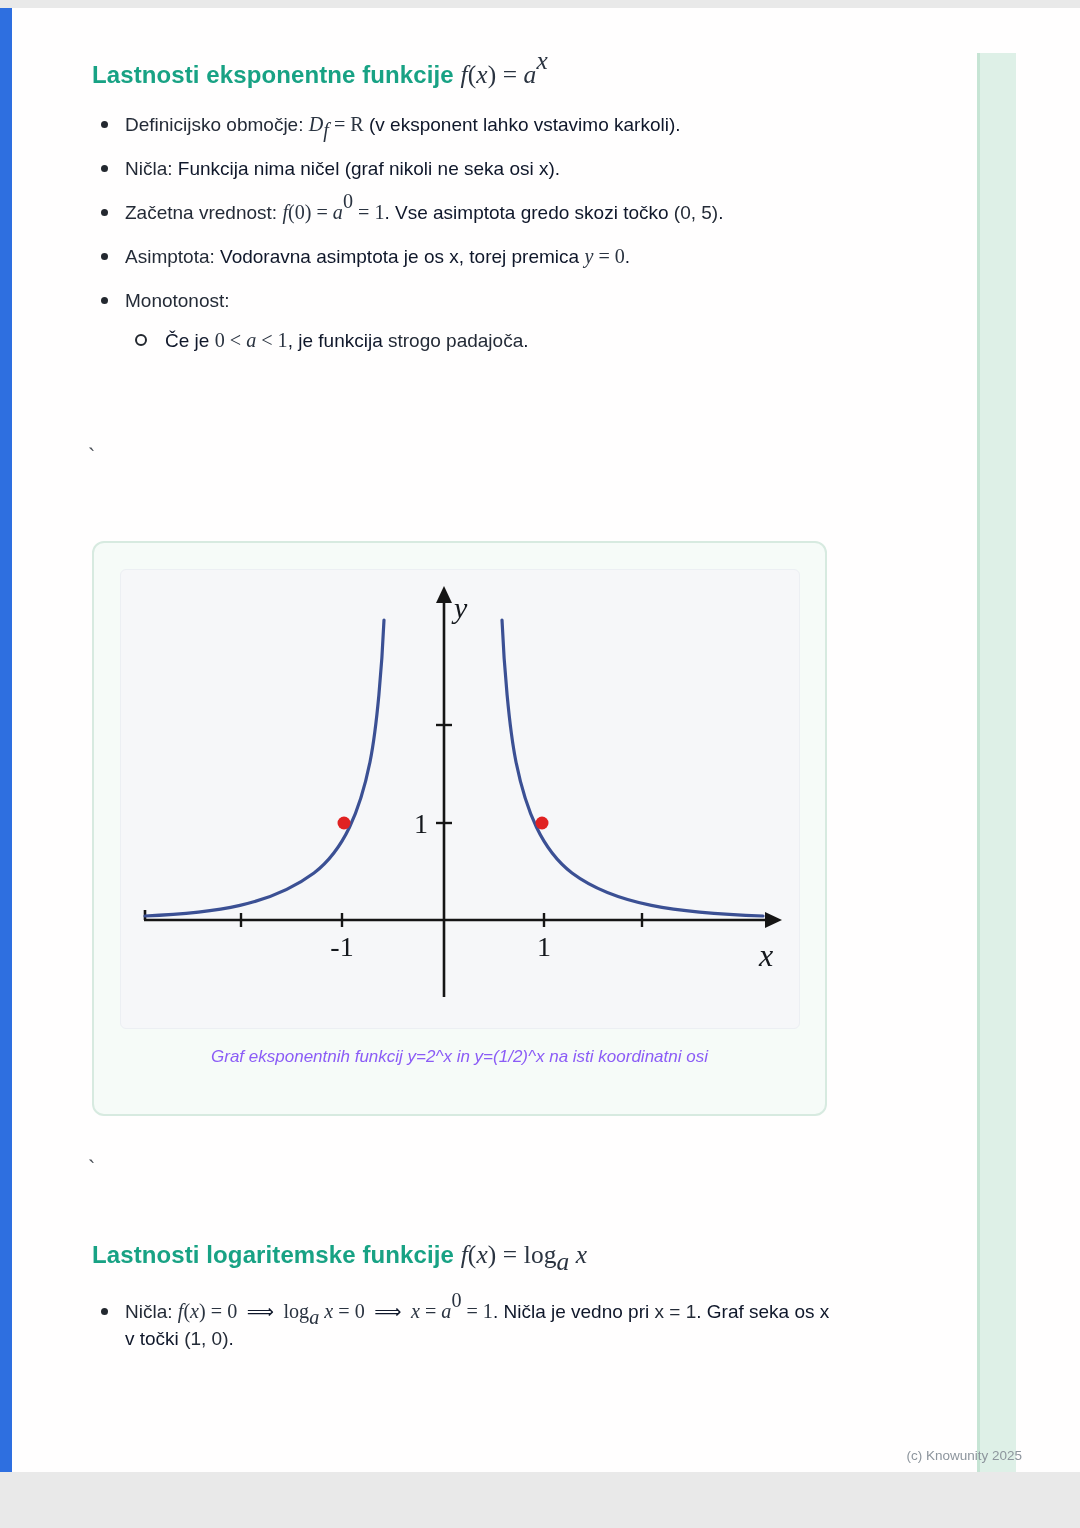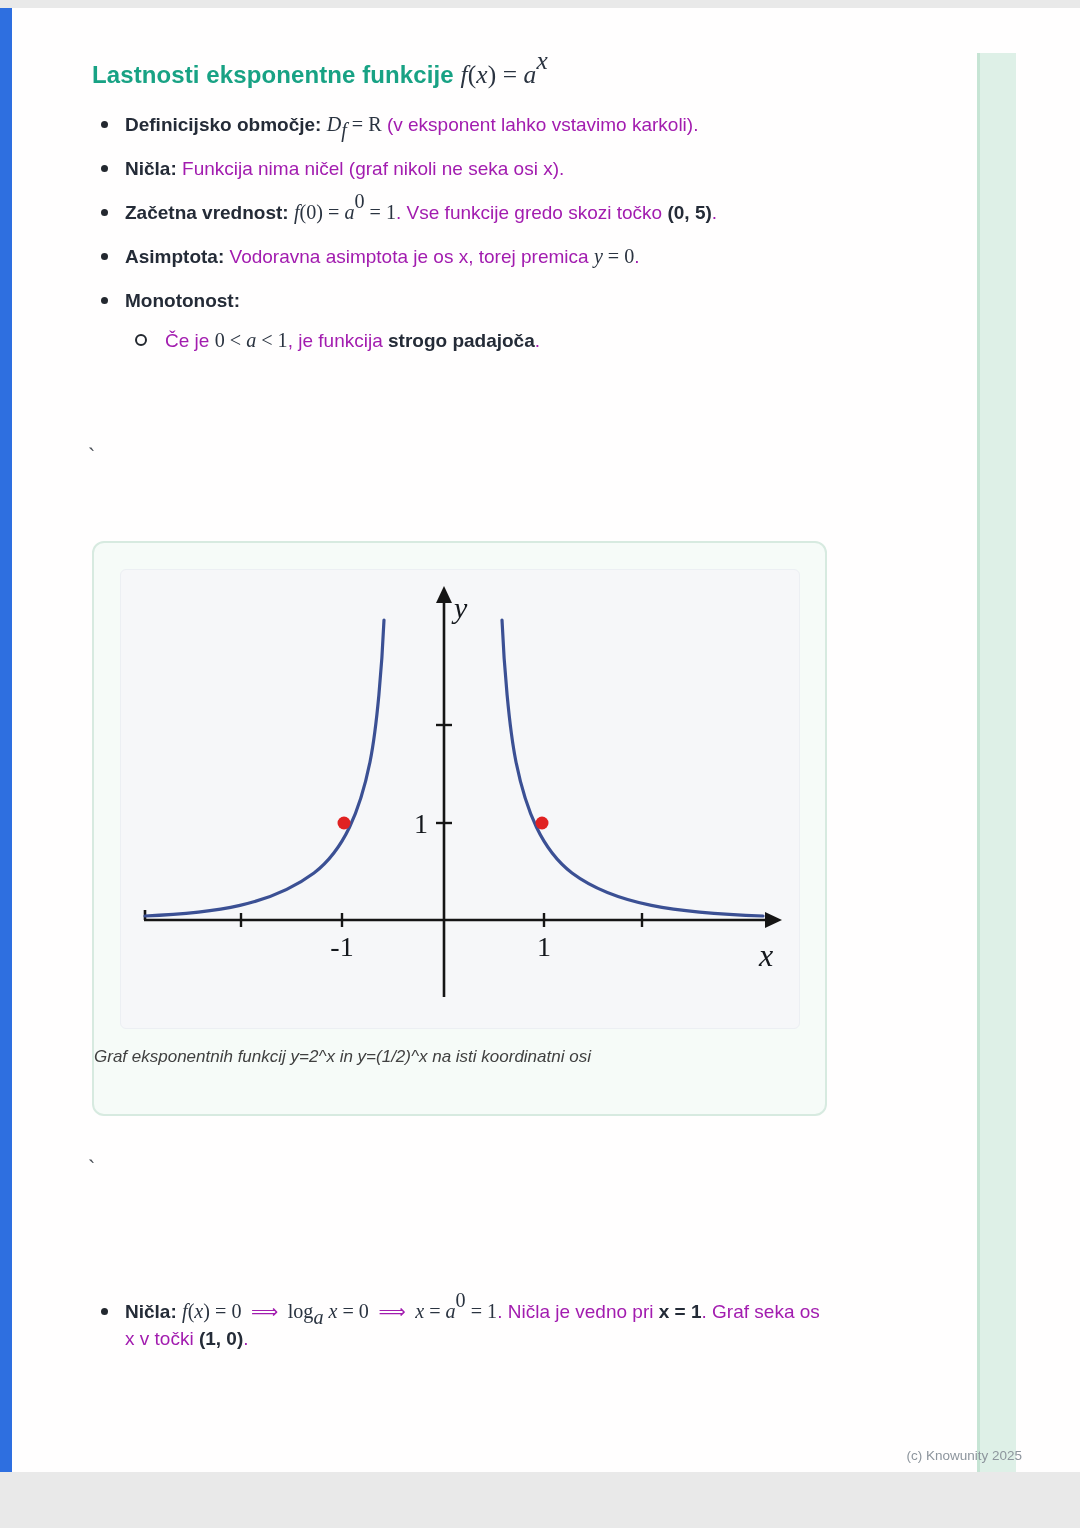--- a/index.html
+++ b/index.html
@@ -13,22 +13,22 @@
   .bar-left   { position:absolute; left:0; top:0; width:12px; height:1528px; background:#2e6fe0; }
   .strip-right{ position:absolute; left:977px; top:45px; width:39px; height:1483px; background:#def0e7; border-left:3px solid #c6e4d4; }
   .band-bottom{ position:absolute; left:12px; top:1500px; width:1004px; height:28px; background:#def0e7; }
 
   
   .heading { position:absolute; font-size:24px; font-weight:700; color:#18a284; letter-spacing:0.1px; }
   .heading .seg-m, .heading .seg-mr, .heading sup, .heading sub { color:#2a3340; font-weight:400; }
   .seg-hb { font-weight:700; }
 
   
-  .seg-t  { color:#a21caf; }
-  .seg-b  { font-weight:700; color:#242b37; }
+  .seg-t  { color:#0f172a; }
+  .seg-b  { font-weight:400; color:#242b37; }
   .seg-it { font-style:italic; color:#3a4351; }
   .seg-m  { font-family:"Liberation Serif","DejaVu Serif",serif; font-style:italic; color:#2a3340; font-size:1.06em; }
   .seg-mr { font-family:"Liberation Serif","DejaVu Serif",serif; color:#2a3340; font-size:1.06em; }
   sup, sub { font-size:0.6em; line-height:0; position:relative; vertical-align:baseline; }
   sup { top:-0.55em; }
   sub { top:0.28em; }
 
   
   .props { position:absolute; list-style:none; font-size:19px; line-height:27px; color:#3a4351; }
   .props > li { position:relative; padding-left:33px; margin-bottom:17px; }
@@ -54,21 +54,21 @@
 
   
   .card {
     position:absolute; left:92px; top:533px; width:735px; height:575px;
     background:#f6fbf8; border:2px solid #d7eae0; border-radius:12px;
   }
   .graph-img {
     margin:26px auto 0; width:680px; height:460px;
     background:#f6f7f9; border:1px solid #eceff3; border-radius:6px;
   }
-  .caption { margin-top:18px; text-align:left; font-size:17px; font-style:italic; color:#404040; }
+  .caption { margin-top:18px; text-align:center; font-size:17px; font-style:italic; color:#8b5cf6; }
 
   .glabel { font-family:"Liberation Serif","DejaVu Serif",serif; fill:#14181d; }
   .glabel-it { font-style:italic; }
 
   .footer { position:absolute; top:1440px; right:58px; font-size:13.5px; color:#8d959d; z-index:5; }
 </style>
 </head>
 <body>
 
 <div class="screen">
@@ -77,21 +77,21 @@
   <div class="strip-right"></div>
   <div class="band-bottom"></div>
 
   <h1 id="h1" class="heading">
     <span class="rich"><span class="seg-hb">Lastnosti eksponentne funkcije </span><span class="seg-m">f</span><span class="seg-mr">(</span><span class="seg-m">x</span><span class="seg-mr">) = </span><span class="seg-m">a</span><sup class="seg-m">x</sup></span>
   </h1>
 
   <ul id="list1" class="props">
     <li><span class="rich"><span class="seg-b">Definicijsko območje: </span><span class="seg-m">D</span><sub class="seg-m">f</sub><span class="seg-mr"> = R</span><span class="seg-t"> (v eksponent lahko vstavimo karkoli).</span></span></li>
     <li><span class="rich"><span class="seg-b">Ničla:</span><span class="seg-t"> Funkcija nima ničel (graf nikoli ne seka osi x).</span></span></li>
-    <li><span class="rich"><span class="seg-b">Začetna vrednost: </span><span class="seg-m">f</span><span class="seg-mr">(0) = </span><span class="seg-m">a</span><sup class="seg-mr">0</sup><span class="seg-mr"> = 1</span><span class="seg-t">. Vse funkcije gredo skozi točko </span><span class="seg-b">(0, 5)</span><span class="seg-t">.</span></span></li>
+    <li><span class="rich"><span class="seg-b">Začetna vrednost: </span><span class="seg-m">f</span><span class="seg-mr">(0) = </span><span class="seg-m">a</span><sup class="seg-mr">0</sup><span class="seg-mr"> = 1</span><span class="seg-t">. Vse asimptota gredo skozi točko </span><span class="seg-b">(0, 5)</span><span class="seg-t">.</span></span></li>
     <li><span class="rich"><span class="seg-b">Asimptota:</span><span class="seg-t"> Vodoravna asimptota je os x, torej premica </span><span class="seg-m">y</span><span class="seg-mr"> = 0</span><span class="seg-t">.</span></span></li>
     <li>
       <span class="rich"><span class="seg-b">Monotonost:</span></span>
       <ul class="subprops">
         <li><span class="rich"><span class="seg-t">Če je </span><span class="seg-mr">0 &lt; </span><span class="seg-m">a</span><span class="seg-mr"> &lt; 1</span><span class="seg-t">, je funkcija </span><span class="seg-b">strogo padajoča</span><span class="seg-t">.</span></span></li>
       </ul>
     </li>
   </ul>
 
   <div id="tick1" class="tickmark">`</div>
@@ -126,20 +126,23 @@
         <text x="307" y="263" font-size="28" text-anchor="end" class="glabel">1</text>
         <text x="221" y="386" font-size="28" text-anchor="middle" class="glabel">-1</text>
         <text x="423" y="386" font-size="28" text-anchor="middle" class="glabel">1</text>
       </svg>
     </div>
     <div class="caption">Graf eksponentnih funkcij y=2^x in y=(1/2)^x na isti koordinatni osi</div>
   </div>
 
   <div id="tick2" class="tickmark">`</div>
 
+  <h2 id="h2" class="heading">
+    <span class="rich"><span class="seg-hb">Lastnosti logaritemske funkcije </span><span class="seg-m">f</span><span class="seg-mr">(</span><span class="seg-m">x</span><span class="seg-mr">) = log</span><sub class="seg-m">a</sub><span class="seg-m"> x</span></span>
+  </h2>
 
   <ul id="list2" class="props">
     <li><span class="rich"><span class="seg-b">Ničla: </span><span class="seg-m">f</span><span class="seg-mr">(</span><span class="seg-m">x</span><span class="seg-mr">) = 0</span><span class="seg-t"> ⟹ </span><span class="seg-mr">log</span><sub class="seg-m">a</sub><span class="seg-m"> x</span><span class="seg-mr"> = 0</span><span class="seg-t"> ⟹ </span><span class="seg-m">x</span><span class="seg-mr"> = </span><span class="seg-m">a</span><sup class="seg-mr">0</sup><span class="seg-mr"> = 1</span><span class="seg-t">. Ničla je vedno pri </span><span class="seg-b">x = 1</span><span class="seg-t">. Graf seka os x v točki </span><span class="seg-b">(1, 0)</span><span class="seg-t">.</span></span></li>
   </ul>
 
   <div class="footer">(c) Knowunity 2025</div>
 
 </div>
 
 </body></html>

